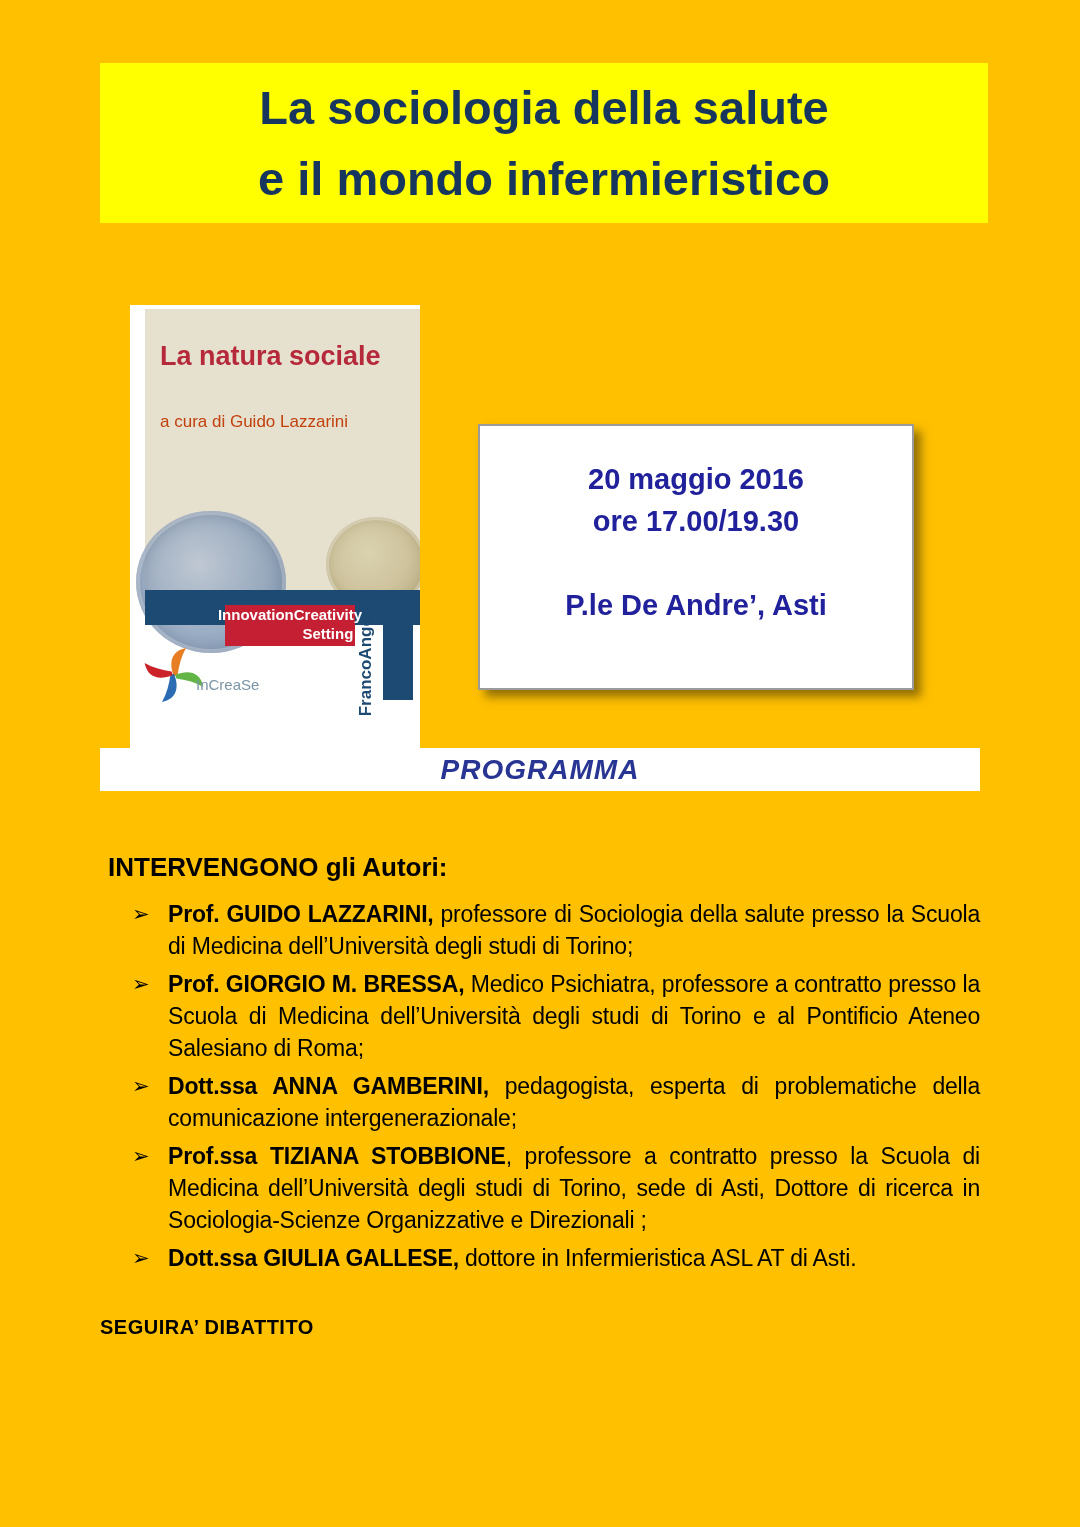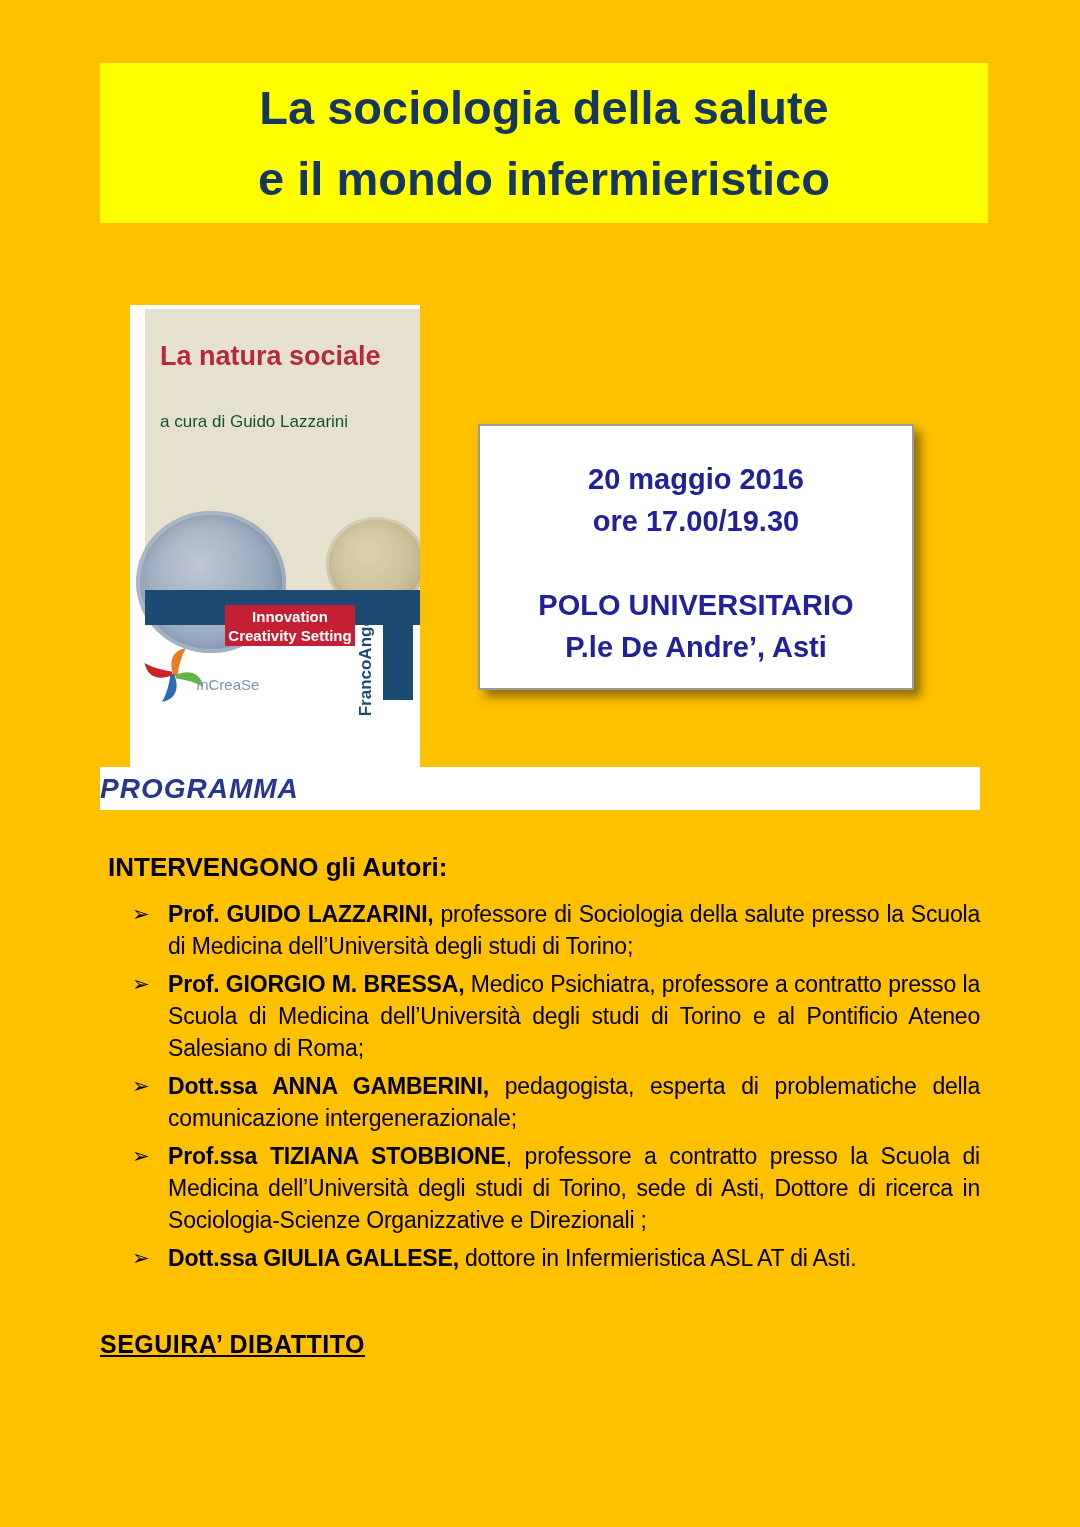--- a/index.html
+++ b/index.html
@@ -28,21 +28,21 @@
   .cover-paper {
     position:absolute; left:15px; top:4px; width:275px; height:285px;
     background:#E6E0CF;
   }
   .cover-title {
     position:absolute; left:30px; top:35px; z-index:3;
     color:#B5293B; font-weight:bold; font-size:27px; line-height:33px;
   }
   .cover-author {
     position:absolute; left:30px; top:107px; z-index:3;
-    color:#14532d; font-size:17px;
+    color:#c2410c; font-size:17px;
   }
   .coin { position:absolute; border-radius:50%; z-index:1; }
   .coin-left {
     left:6px; top:206px; width:150px; height:142px;
     background:radial-gradient(circle at 42% 38%, #b9c4d4 0%, #93a7c0 45%, #7e95b2 72%, #a9b7c9 100%);
     box-shadow:inset 0 0 0 4px rgba(255,255,255,0.25), inset 0 0 18px rgba(40,60,95,0.45);
     opacity:0.85;
   }
   .coin-right {
     left:196px; top:212px; width:100px; height:94px;
@@ -54,21 +54,21 @@
     position:absolute; left:15px; top:285px; width:275px; height:35px;
     background:#1D4A73; z-index:4;
   }
   .cover-vbar {
     position:absolute; left:253px; top:285px; width:30px; height:110px;
     background:#1D4A73; z-index:4;
   }
   .cover-redbox {
     position:absolute; left:95px; top:300px; width:130px; height:41px; z-index:5;
     background:#C41F32; color:#ffffff; font-weight:bold; font-size:15px; line-height:19px;
-    display:flex; flex-direction:column; justify-content:center; text-align:center;
+    display:flex; flex-direction:row; justify-content:center; text-align:center;
   }
   .cover-publisher {
     position:absolute; left:178px; top:346px; width:118px; height:22px; z-index:4;
     transform:rotate(-90deg);
     color:#1D4A73; font-weight:bold; font-size:17px; text-align:center;
   }
   .increase-logo { position:absolute; left:14px; top:340px; width:60px; height:60px; z-index:5; }
   .increase-text {
     position:absolute; left:57px; top:371px; z-index:6;
     color:#7C95A6; font-size:15px;margin-left:9px;
@@ -79,23 +79,23 @@
     position:absolute; left:478px; top:424px; width:436px; height:266px;
     background:#ffffff; border:2px solid #9b9b9b; box-sizing:border-box;
     box-shadow:7px 7px 9px rgba(92,70,10,0.65);
     color:#21219B; font-weight:bold; font-size:29px; line-height:42px;
     text-align:center; padding-top:32px;
   }
   .info-spacer { height:42px; }
 
   
   .programma-bar {
-    position:absolute; left:100px; top:767px; width:880px; height:43px;
+    position:absolute; left:100px; top:748px; width:880px; height:43px;
     background:#ffffff;
-    display:flex; align-items:center; justify-content:flex-start;
+    display:flex; align-items:center; justify-content:center;
     color:#283593; font-style:italic; font-weight:bold; font-size:28px; letter-spacing:1px;
   }
 
   
   .content {
     position:absolute; left:100px; top:830px; width:880px;
     color:#000000;
   }
   .modera-para {
     text-align:justify; font-size:23px; line-height:39px; letter-spacing:-0.2px;
@@ -109,21 +109,21 @@
   .author-item {
     position:relative; padding-left:68px; text-align:justify;
     font-size:23px; line-height:32px; letter-spacing:-0.2px;
     margin-bottom:6px;
   }
   .bullet {
     position:absolute; left:32px; top:0;
     font-family:"DejaVu Sans", sans-serif; font-size:21px; letter-spacing:0;
   }
   .footer-heading {
-    margin-top:56px; font-weight:bold; font-size:25px; letter-spacing:0.5px;text-decoration:underline;
+    margin-top:42px; font-weight:bold; font-size:20px; letter-spacing:0.5px;
   }
 </style>
 </head>
 <body>
 
 <div class="title-box">
   <div>La sociologia della salute</div>
   <div>e il mondo infermieristico</div>
 </div>
 
@@ -150,21 +150,20 @@
       <path d="M48,50 C26,59 6,55 1,30 C15,38 31,42 46,44 Z" fill="#CC2229"></path>
     </g>
   </svg>
   <div class="increase-text">InCreaSe</div>
 </div>
 
 <div class="info-box">
   <div>20 maggio 2016</div>
   <div>ore 17.00/19.30</div>
   <div class="info-spacer"></div>
-  <div>POLO UNIVERSITARIO</div>
   <div>P.le De Andre’, Asti</div>
 </div>
 
 <div class="programma-bar">
   <span>PROGRAMMA</span>
 </div>
 
 <div class="content">
 
 

